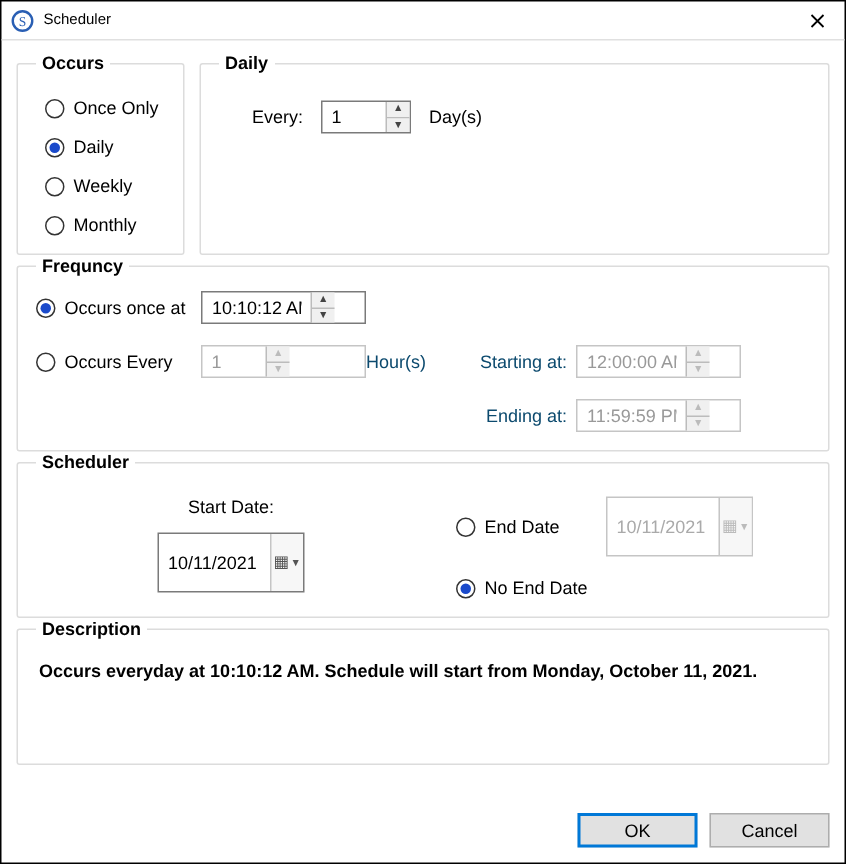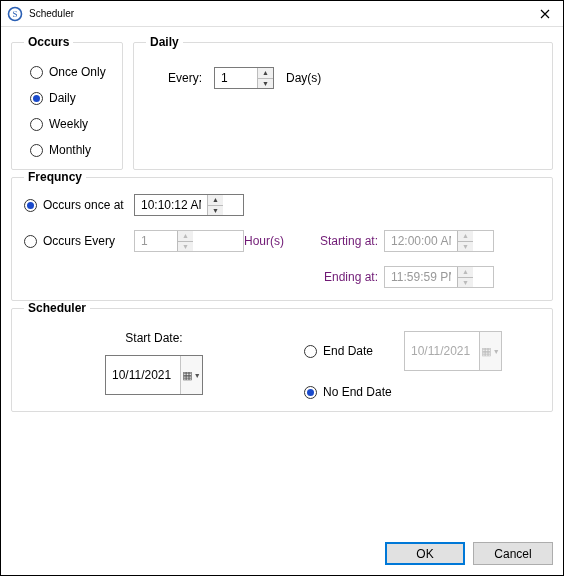--- a/index.html
+++ b/index.html
@@ -79,21 +79,21 @@
     flex: 1; display: flex; align-items: center; justify-content: center;
     font-size: 7px; color: #444; cursor: pointer;
     background: #f0f0f0;
   }
   .spinner .arrows div:first-child { border-bottom: 1px solid #bcbcbc; }
   .spinner.disabled { border-color: #c5c5c5; }
   .spinner.disabled input { color: #999; }
   .spinner.disabled .arrows div { color: #bbb; }
 
   .freq-grid { display: grid; grid-template-columns: 110px 110px 70px 70px 110px; row-gap: 14px; align-items: center; }
-  .muted { color: #701a75; }
+  .muted { color: #0c4a6e; }
   .lbl { font-size: 12px; }
 
   .datepicker {
     display: inline-flex;
     height: 40px;
     border: 1px solid #7a7a7a;
     background: #fff;
     align-items: center;
   }
   .datepicker input {
@@ -274,20 +274,24 @@
           <div class="dr-row">
             <div class="radio-row">
               <span class="radio checked"></span>
               <span>No End Date</span>
             </div>
           </div>
         </div>
       </div>
     </fieldset>
 
+    <fieldset class="desc">
+      <legend>Description</legend>
+      <div class="description-text">Occurs everyday at 10:10:12 AM. Schedule will start from Monday, October 11, 2021.</div>
+    </fieldset>
 
   </div>
 
   <div class="button-row">
     <div class="btn primary">OK</div>
     <div class="btn">Cancel</div>
   </div>
 </div>
 
 </body></html>

